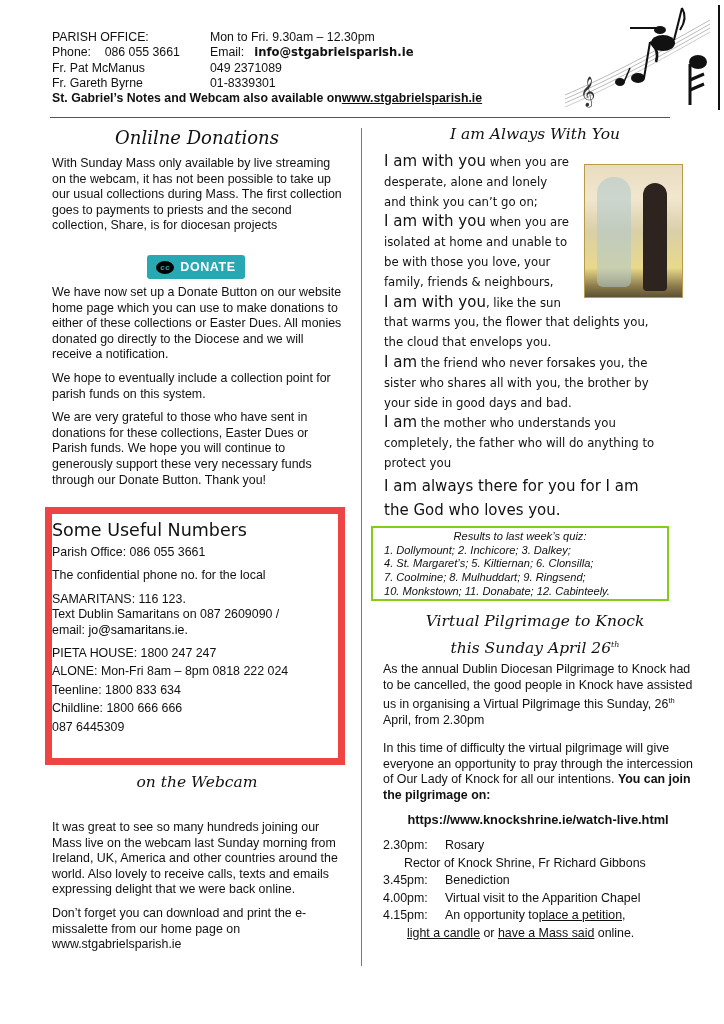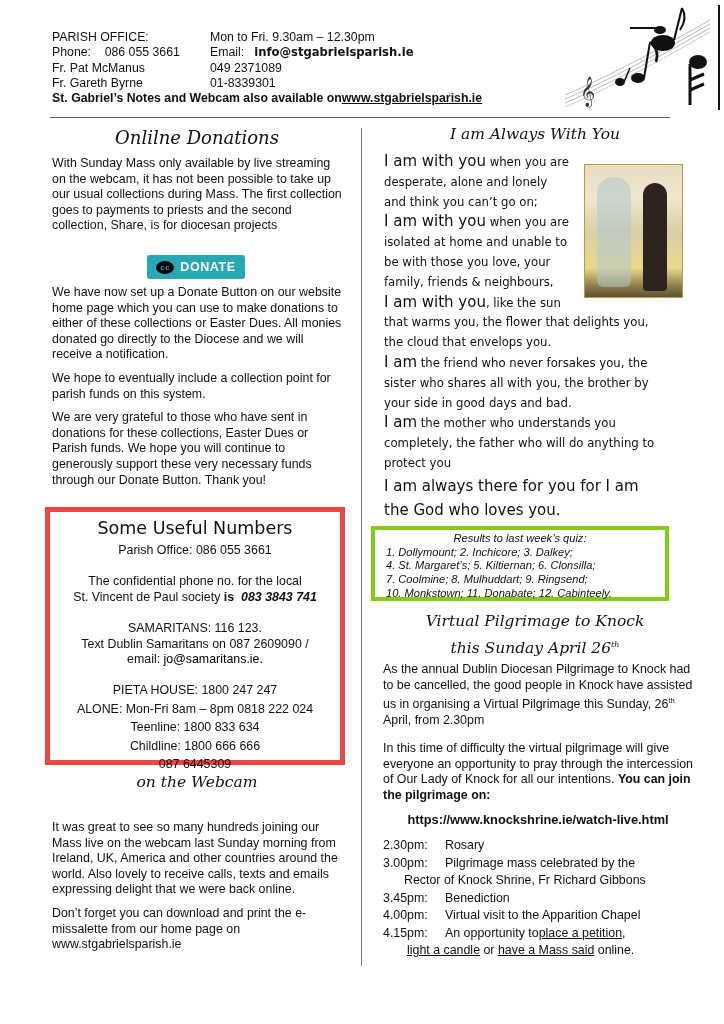--- a/index.html
+++ b/index.html
@@ -22,42 +22,42 @@
 
   
   .lcol { left:52px; width:290px; font-size:12.4px; line-height:15.6px; }
   .lcol p { margin:0 0 8px 0; }
   .don-title { left:52px; top:127px; width:290px; font-size:18px; }
   .don-p1 { top:156px; }
   .donate-btn { left:147px; top:255px; width:98px; height:24px; background:#28a8b3; border-radius:3px; color:#fff; font-weight:bold; font-size:12.5px; display:flex; align-items:center; justify-content:center; letter-spacing:0.6px; cursor:pointer; }
   .donate-btn .ico { width:18px; height:13px; border-radius:50%; background:#000000; color:#28a8b3; font-size:8px; display:flex; align-items:center; justify-content:center; margin-right:6px; font-weight:bold; }
   .don-p2 { top:285px; }
 
-  .numbox { left:45px; top:507px; width:300px; height:258px; border:5px solid #ef4444; box-sizing:border-box; text-align:center; font-size:12.4px; line-height:15.4px; padding-top:4px; }
+  .numbox { left:45px; top:507px; width:300px; height:258px; border:7px solid #ef4444; box-sizing:border-box; font-size:12.4px; line-height:15.4px; padding-top:4px; }
   .numbox .nt { font-family:"DejaVu Sans", sans-serif; font-size:17.5px; line-height:24px; margin-bottom:3px; }
   .numbox .ln { margin:0; }
-  .numbox .gap { margin-top:16px; }
+  .numbox .gap { margin-top:8px; }
   .numbox a { color:#000000; }
 
   .mass-title { left:52px; top:770px; width:290px; font-size:15.5px; line-height:24px; }
   .mass-p { top:820px; }
   .mass-p a { color:#111; }
 
   
   .ialways-title { left:375px; top:125px; width:320px; font-size:15.5px; }
   .poem { left:384px; top:152px; width:315px; font-family:"DejaVu Sans", sans-serif; font-size:11.7px; line-height:19.8px; color:#111; }
   .poem .big { font-size:15px; }
   .poem p { margin:0; }
   .poem .short { width:200px; }
   .poem-img { left:584px; top:164px; width:99px; height:134px; border:1px solid #b89a4a; box-sizing:border-box; overflow:hidden;
     background: linear-gradient(180deg,#e8dcc0 0%,#f1e7cf 25%,#d9cfa8 50%,#e9d98a 78%,#8a7a4a 92%,#5e5236 100%); }
   .poem-img .ghost { position:absolute; left:12px; top:12px; width:34px; height:110px; border-radius:16px 16px 6px 6px; background:rgba(175,200,205,0.55); }
   .poem-img .woman { position:absolute; left:58px; top:18px; width:24px; height:108px; border-radius:12px 12px 4px 4px; background:#2e241f; }
 
-  .quiz { left:371px; top:526px; width:298px; height:75px; border:4px solid #84cc16; box-sizing:border-box; font-size:11.1px; line-height:13.7px; font-style:italic; padding:2px 0 0 11px; }
+  .quiz { left:371px; top:526px; width:298px; height:75px; border:2px solid #84cc16; box-sizing:border-box; font-size:11.1px; line-height:13.7px; font-style:italic; padding:2px 0 0 11px; }
   .quiz .qt { text-align:center; margin-left:-11px; }
 
   .knock-title { left:375px; top:609px; width:320px; font-size:15.5px; line-height:24px; }
   .knock-title sup { font-size:8px; }
   .rcol { left:383px; width:310px; font-size:12.4px; line-height:15.6px; }
   .rcol p { margin:0 0 8px 0; }
   .rcol sup { font-size:7.5px; }
   .knock-p1 { top:662px; }
   .knock-p2 { top:741px; }
   .knock-link { left:383px; top:812px; width:310px; text-align:center; font-weight:bold; font-size:12.8px; }
@@ -130,21 +130,20 @@
 <div class="abs lcol don-p2">
   <p>We have now set up a Donate Button on our website home page which you can use to make donations to either of these collections or Easter Dues.  All monies donated go directly to  the Diocese and we will receive a notification.</p>
   <p>We hope to eventually include a collection point for parish funds on this system.</p>
   <p>We are very grateful to those who have sent in donations for these collections, Easter Dues or Parish funds.   We hope you will continue to generously support these very necessary funds through our Donate Button. Thank you!</p>
 </div>
 
 <div class="abs numbox">
   <div class="nt">Some Useful Numbers</div>
   <p class="ln">Parish Office: 086 055 3661</p>
   <p class="ln gap">The confidential phone no. for the local</p>
-  <p class="ln"><span>St. Vincent de Paul society </span><b>is</b>&nbsp;&nbsp;<b><i>083 3843 741</i></b></p>
   <p class="ln gap">SAMARITANS: 116 123.</p>
   <p class="ln">Text Dublin Samaritans on 087 2609090 /</p>
   <p class="ln"><span>email: </span><a>jo@samaritans.ie</a>.</p>
   <p class="ln gap">PIETA HOUSE: 1800 247 247</p>
   <p class="ln" style="margin-top:3px">ALONE: Mon-Fri 8am – 8pm  0818 222 024</p>
   <p class="ln" style="margin-top:3px">Teenline:  1800 833 634</p>
   <p class="ln" style="margin-top:3px">Childline:  1800 666 666</p>
   <p class="ln" style="margin-top:3px">087 6445309</p>
 </div>
 
@@ -201,24 +200,20 @@
   <p><span>In this time of difficulty the virtual pilgrimage will give everyone an opportunity to pray through the intercession of Our Lady of Knock for all our intentions.    </span><b>You can join the pilgrimage on:</b></p>
 </div>
 <div class="abs knock-link">
   <a>https://www.knockshrine.ie/watch-live.html</a>
 </div>
 <div class="abs sched">
   <div class="r">
       <span class="t">2.30pm:</span>
       <span>Rosary</span>
     </div>
-  <div class="r">
-      <span class="t">3.00pm:</span>
-      <span>Pilgrimage mass celebrated by the</span>
-    </div>
   <div class="cont">Rector of Knock Shrine, Fr Richard Gibbons</div>
   <div class="r">
       <span class="t">3.45pm:</span>
       <span>Benediction</span>
     </div>
   <div class="r">
       <span class="t">4.00pm:</span>
       <span>Virtual visit to the Apparition Chapel</span>
     </div>
   <div class="r"><span class="t">4.15pm:</span><span>An opportunity to </span><a>place a petition</a>,</div>

